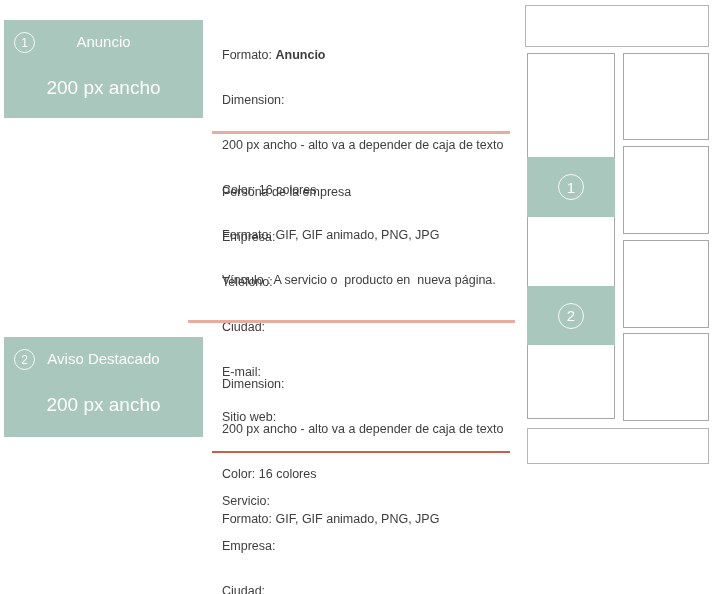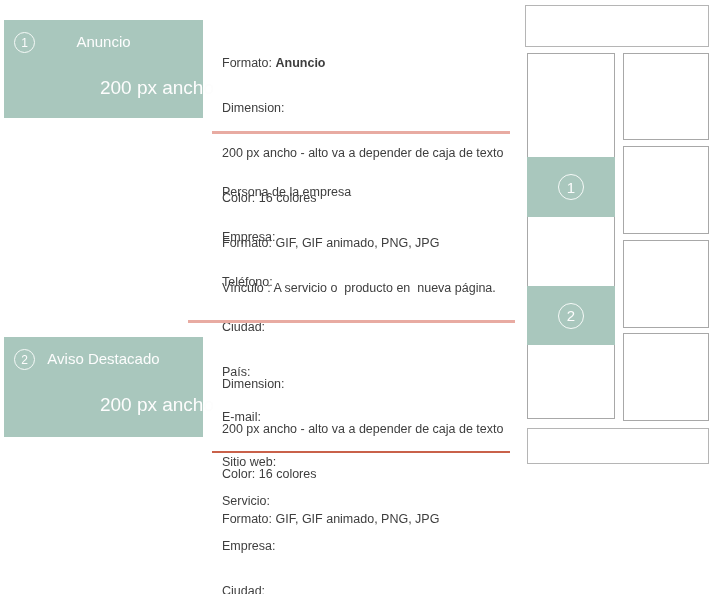--- a/index.html
+++ b/index.html
@@ -8,21 +8,21 @@
     font-family:"Liberation Sans",sans-serif;color:#3e3e3e;overflow:hidden;
   }
   
   .adbox{position:absolute;left:4px;width:199px;background:#a9c7bd;color:#fdfdfd;}
   .adbox .circle-num{
     position:absolute;left:10px;top:12px;width:21px;height:21px;border:1.5px solid #f6faf8;
     border-radius:50%;display:flex;align-items:center;justify-content:center;
     font-size:12px;box-sizing:border-box;
   }
   .adbox-title{position:absolute;top:13px;left:0;width:100%;text-align:center;font-size:15px;}
-  .adbox-subtitle{position:absolute;top:57px;left:11px;width:100%;text-align:right;font-size:19px;}
+  .adbox-subtitle{position:absolute;top:57px;left:0;width:100%;text-align:center;font-size:19px;}
   
   .spec-block{position:absolute;left:222px;font-size:12.5px;line-height:15px;white-space:pre;}
   .spec-line{height:15px;}
   .bold{font-weight:bold;}
   
   .rule{position:absolute;}
   .rule.salmon{background:#e8aba2;height:3px;}
   .rule.red{background:#c9614a;height:2px;}
   
   .wf-rect{position:absolute;border:1px solid #a8a8a8;background:#ffffff;box-sizing:border-box;}
@@ -51,37 +51,36 @@
   </div>
 
   <div class="adbox" style="top:337px;height:100px;">
     <div class="circle-num">
       <span>2</span>
     </div>
     <div class="adbox-title">Aviso Destacado</div>
     <div class="adbox-subtitle">200 px ancho</div>
   </div>
 
-  <div class="spec-block" style="top:26px;">
+  <div class="spec-block" style="top:18px;">
     <div class="spec-line"><span>Formato: </span><span class="bold">Anuncio</span></div>
     <div class="spec-line">Dimension:</div>
     <div class="spec-line">200 px ancho - alto va a depender de caja de texto</div>
     <div class="spec-line">Color: 16 colores</div>
     <div class="spec-line">Formato: GIF, GIF animado, PNG, JPG</div>
     <div class="spec-line">Vínculo : A servicio o  producto en  nueva página.</div>
   </div>
 
   <div class="rule salmon" style="left:212px;top:131px;width:298px;"></div>
 
   <div class="spec-block" style="top:155px;">
     <div class="spec-line">Persona de la empresa</div>
     <div class="spec-line">Empresa:</div>
     <div class="spec-line">Teléfono:</div>
     <div class="spec-line">Ciudad:</div>
-    <div class="spec-line">País:</div>
     <div class="spec-line">E-mail:</div>
     <div class="spec-line">Sitio web:</div>
   </div>
 
   <div class="rule salmon" style="left:188px;top:320px;width:327px;"></div>
 
   <div class="spec-block" style="top:347px;">
     <div class="spec-line">Dimension:</div>
     <div class="spec-line">200 px ancho - alto va a depender de caja de texto</div>
     <div class="spec-line">Color: 16 colores</div>

